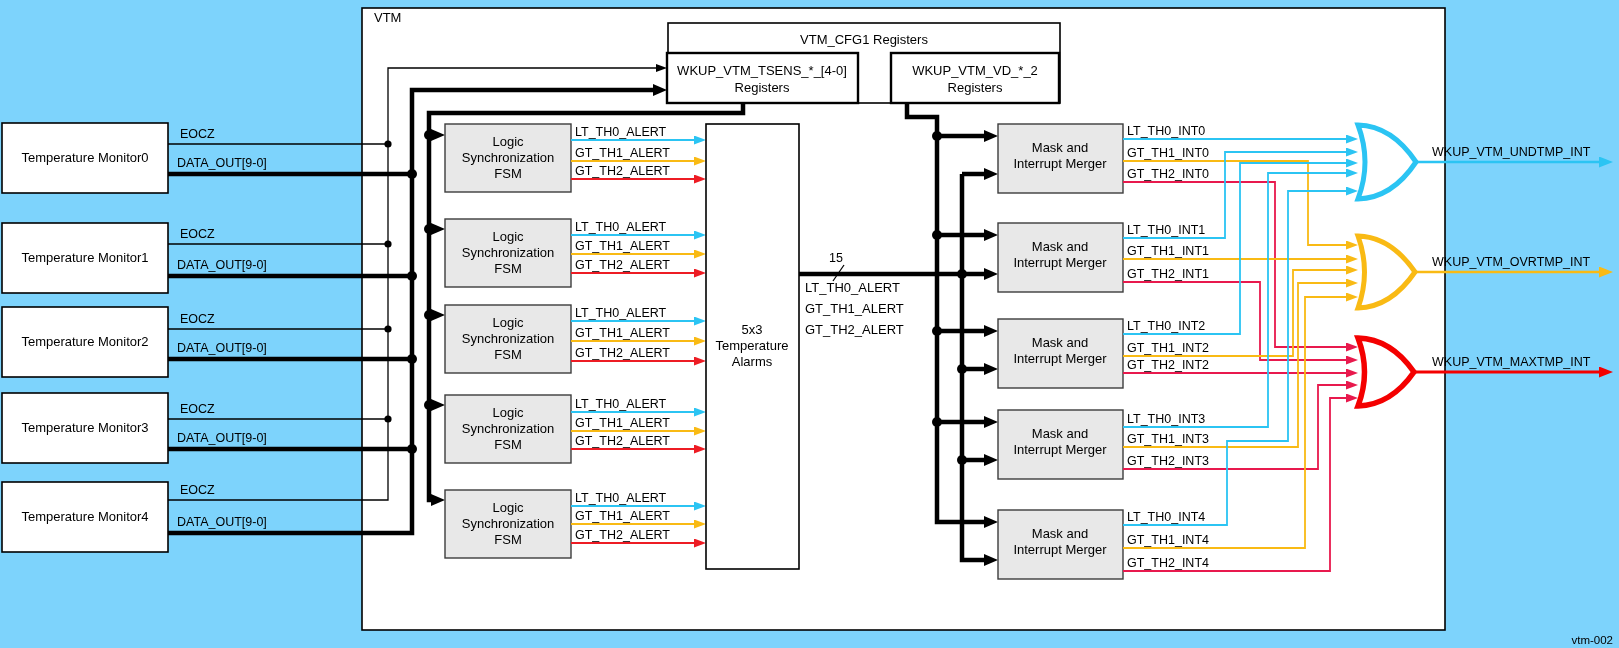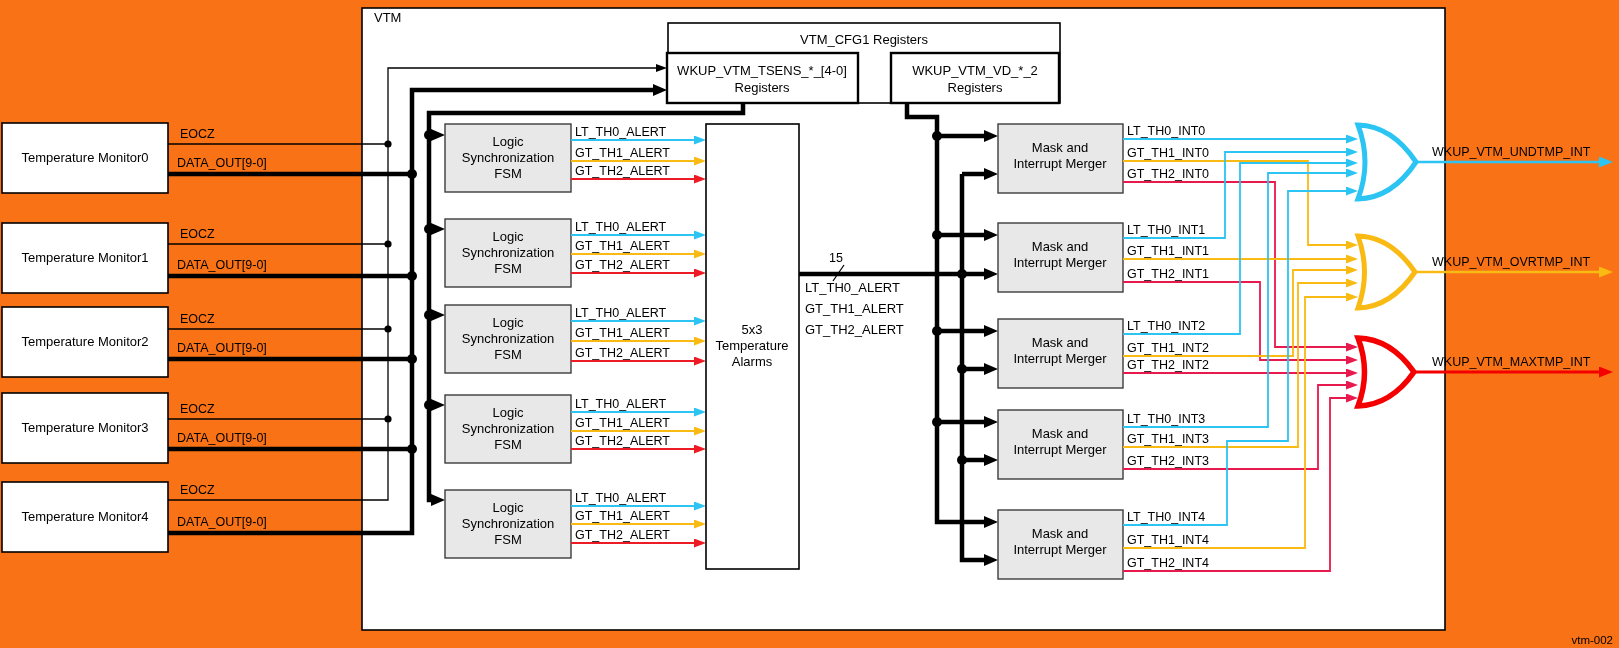--- a/index.html
+++ b/index.html
@@ -1,16 +1,16 @@
 <!DOCTYPE html>
 <html><head>
 <meta charset="utf-8">
 <style>
   html,body{margin:0;padding:0;background:#fff;}
-  .stage{width:1619px;height:648px;position:relative;background:#f97316;}
+  .stage{width:1619px;height:648px;position:relative;background:#7dd3fc;}
   text{font-family:"Liberation Sans", sans-serif;fill:#000;}
   .t13{font-size:13px;}
   .t12{font-size:12.5px;}
   .t11{font-size:11.5px;}
   .mid{text-anchor:middle;}
   .end{text-anchor:end;}
   .ln{stroke:#000;stroke-width:1.3;fill:none;}
   .thk{stroke:#000;stroke-width:4.5;fill:none;}
   .box{fill:#fff;stroke:#000;stroke-width:1.6;}
   .box2{fill:#fff;stroke:#000;stroke-width:2.4;}

